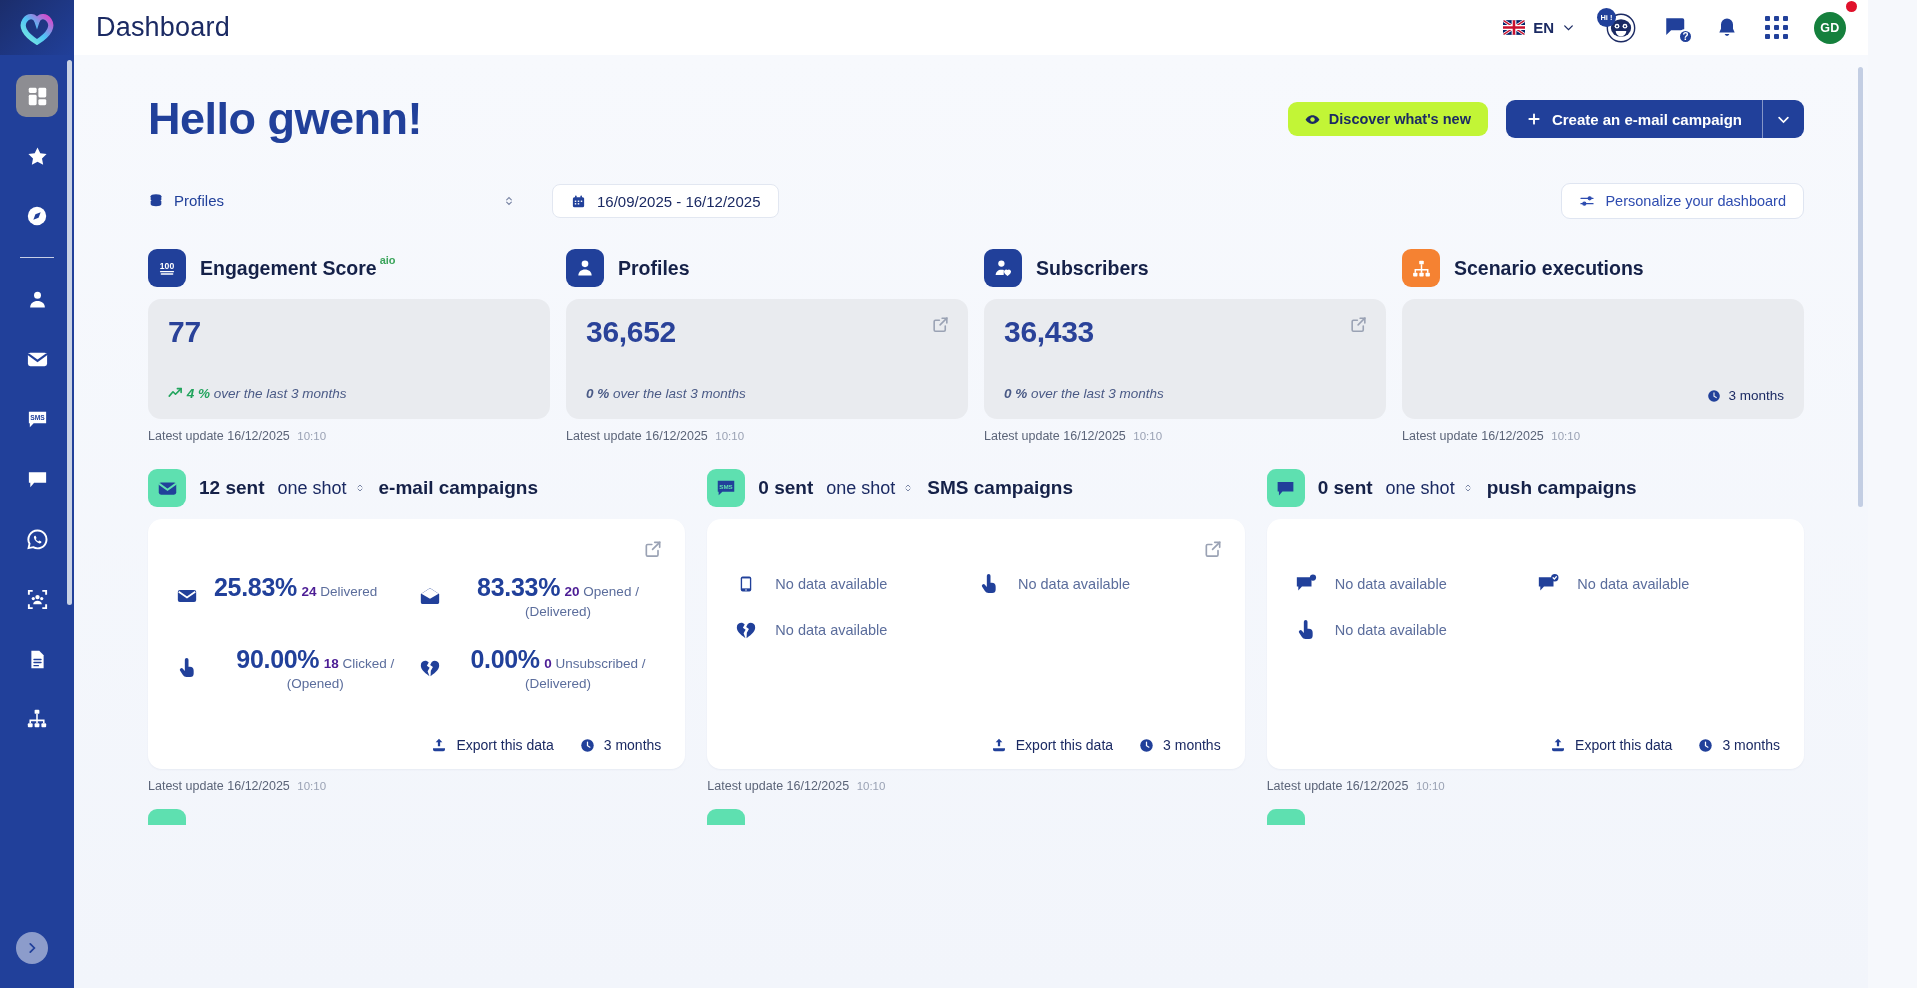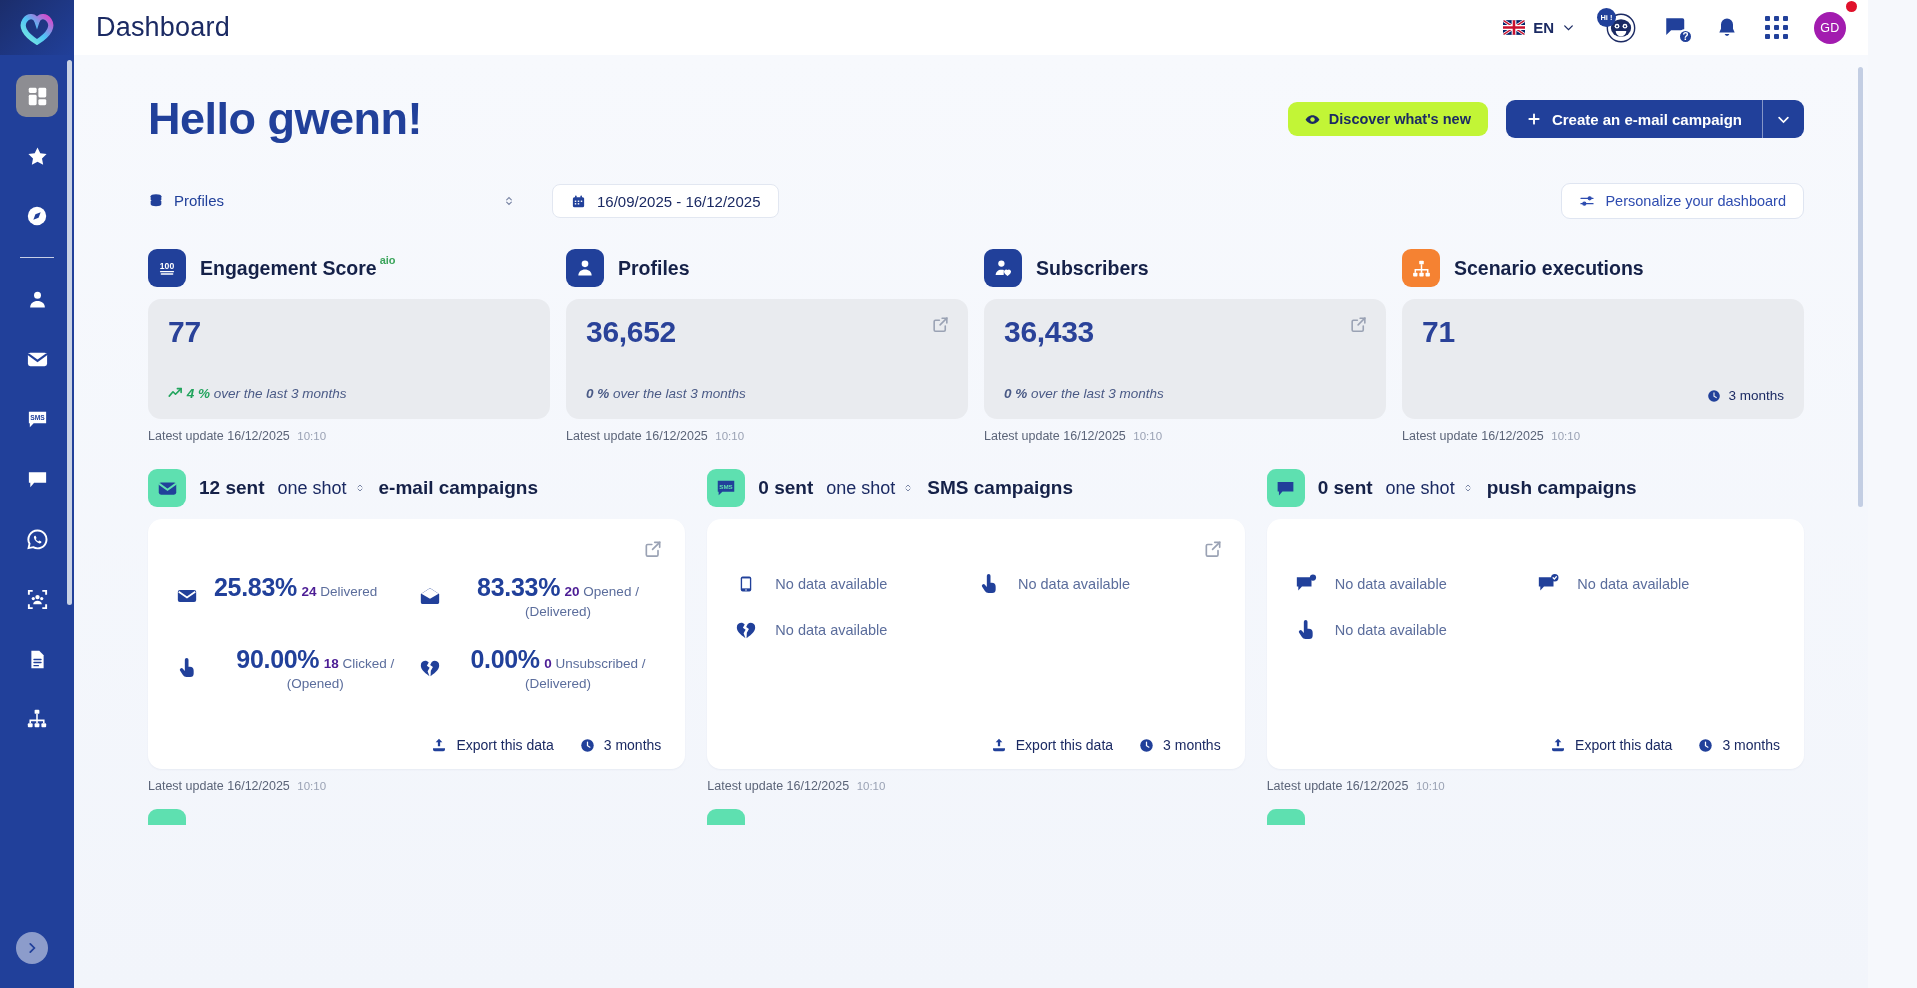--- a/index.html
+++ b/index.html
@@ -54,22 +54,22 @@
   .page-title { font-size: 27px; color: #1b2a63; font-weight: 400; letter-spacing: .2px; }
   .header-right { margin-left: auto; display: flex; align-items: center; gap: 26px; }
   .lang-pick { display: flex; align-items: center; gap: 8px; cursor: pointer; }
   .flag {
     width: 22px; height: 15px; border-radius: 2px; overflow: hidden;
     display: block; flex: 0 0 22px;
   }
   .lang-code { font-size: 15px; color: #1b2a63; font-weight: 600; }
   .hdr-icon { cursor: pointer; display: flex; align-items: center; justify-content: center; position: relative; }
   .avatar {
-    width: 32px; height: 32px; border-radius: 50%; background: #a21caf;
-    color: #fff; font-size: 12.5px; font-weight: 400;
+    width: 32px; height: 32px; border-radius: 50%; background: #15803d;
+    color: #fff; font-size: 12.5px; font-weight: 700;
     display: flex; align-items: center; justify-content: center; letter-spacing: .4px;
     position: relative; cursor: pointer;
   }
   .avatar-badge {
     position: absolute; top: -11px; right: -11px;
     width: 11px; height: 11px; border-radius: 50%; background: #e0112b;
   }
   .mascot { position: relative; width: 36px; height: 34px; }
   .mascot-hi {
     position: absolute; left: -4px; top: -3px;
@@ -560,21 +560,20 @@
                 <rect x="9.5" y="16.8" width="5" height="4.2" rx="1"></rect>
                 <rect x="16.6" y="16.8" width="5" height="4.2" rx="1"></rect>
                 <path d="M12 7.2v4.4M4.9 16.8v-3.3h14.2v3.3M12 11.6v5.2" stroke="#fff" stroke-width="1.7" fill="none"></path>
               </svg>
             </div>
             <div class="kpi-title">
               <span>Scenario executions</span>
             </div>
           </div>
           <div class="kpi-box">
-            <div class="kpi-value">71</div>
             <div class="kpi-period">
               <svg width="14" height="14" viewBox="0 0 24 24" fill="#21409a">
                 <circle cx="12" cy="12" r="10"></circle>
                 <path d="M12 6.4v6l3.8 2.3" stroke="#e9ebef" stroke-width="2" fill="none" stroke-linecap="round"></path>
               </svg>
               <span>3 months</span>
             </div>
           </div>
           <div class="kpi-foot">
             <span>Latest update</span>

